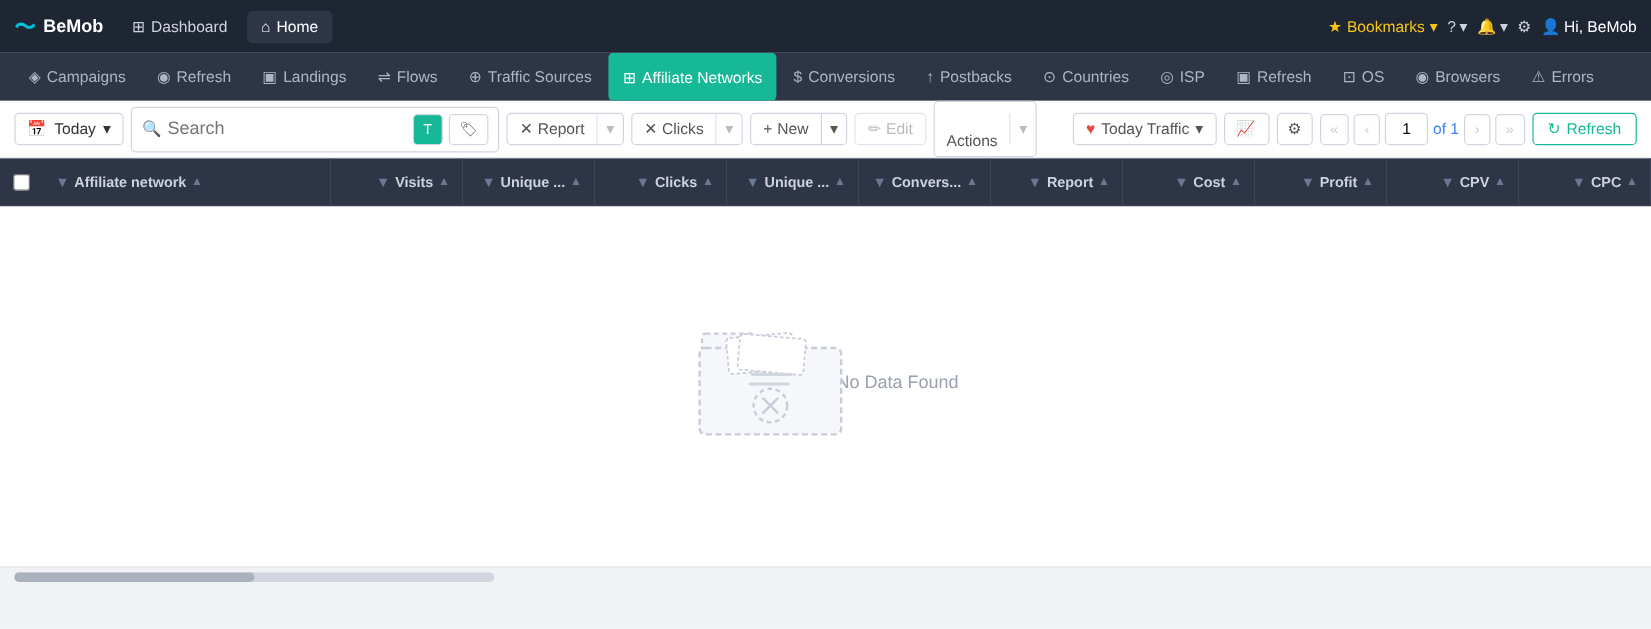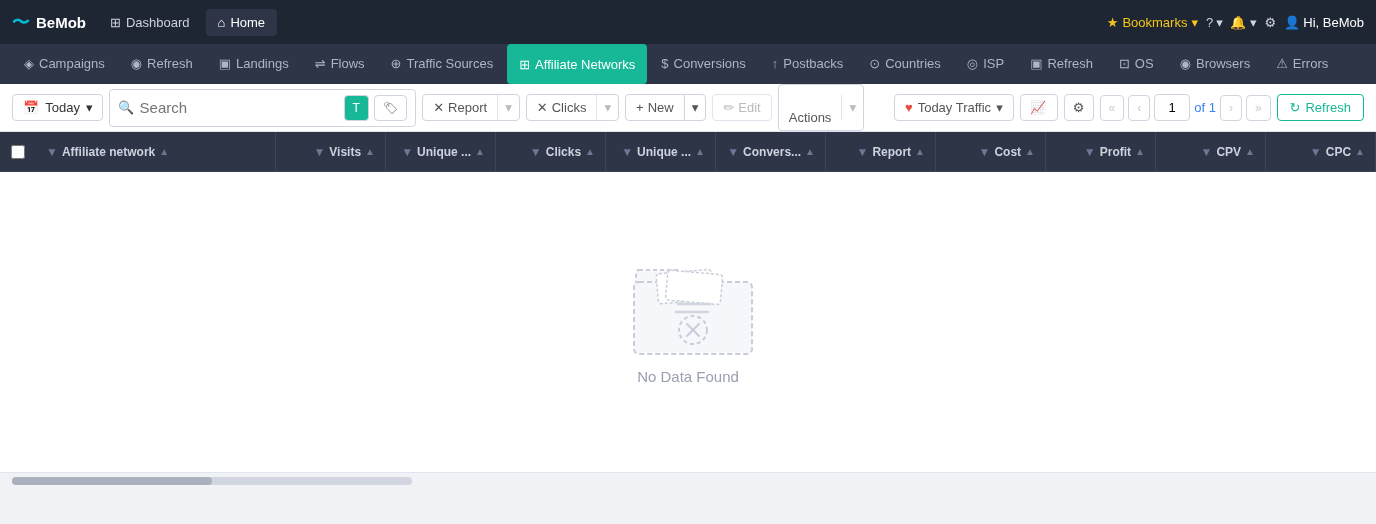--- a/index.html
+++ b/index.html
@@ -176,21 +176,21 @@
     }
     .th-cell:first-of-type { flex: 0 0 220px; }
     .th-cell.numeric { flex: 0 0 110px; justify-content: flex-end; }
     .th-cell .sort-icon { color: #6b7894; font-size: 10px; }
     .th-cell.aff-net { flex: 1; min-width: 180px; }
 
     
     .table-body {
       background: #fff;
       display: flex;
-      flex-direction: column;
+      flex-direction: row;
       align-items: center;
       justify-content: center;
       padding: 52px 0 60px;
       min-height: 300px;
     }
     .empty-folder {
       width: 120px; height: 100px; position: relative; margin-bottom: 16px;
     }
     .no-data-text {
       color: #9aa0b0; font-size: 15px;

